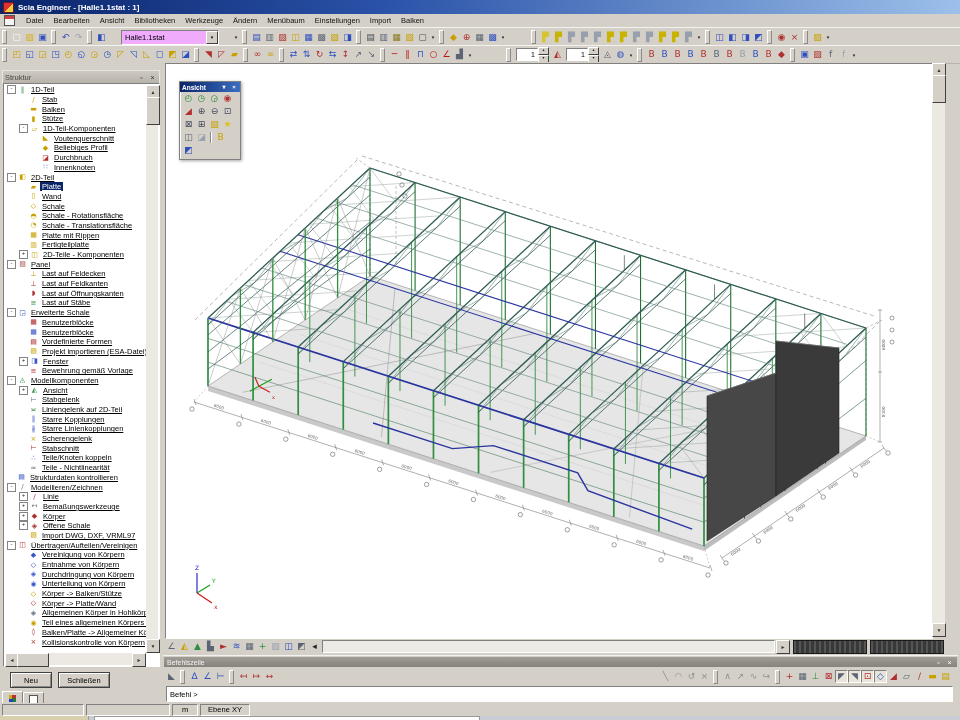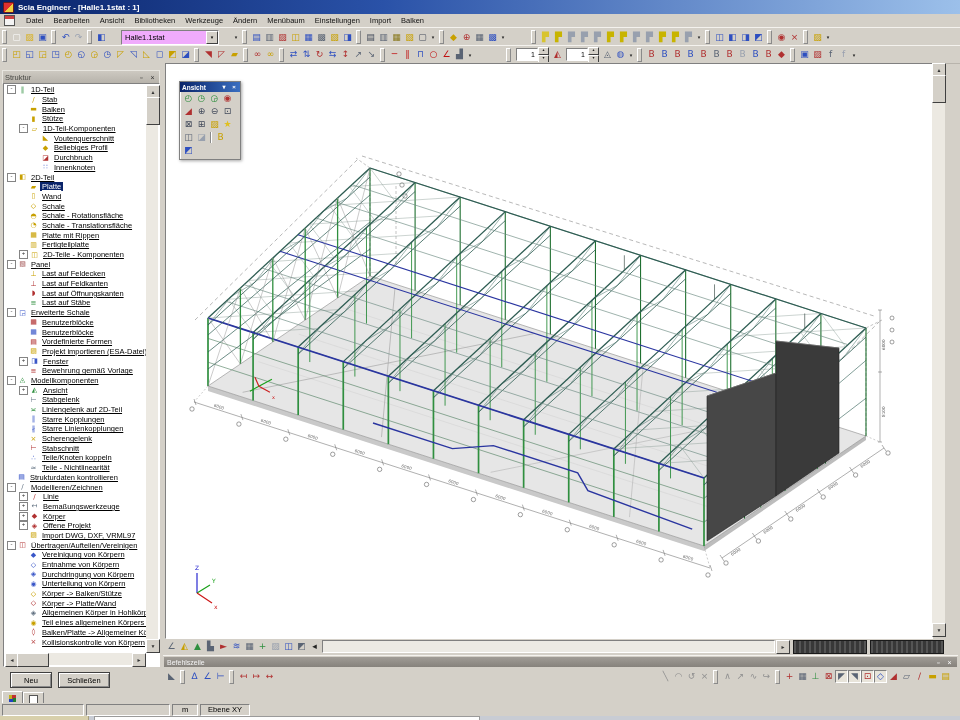--- a/index.html
+++ b/index.html
@@ -512,21 +512,21 @@
             <span class="tlabel">Bemaßungswerkzeuge</span>
           </div>
           <div class="trow" style="padding-left: 14px;">
             <span class="texp">+</span>
             <span class="tico" style="color: rgb(176, 48, 48);">◆</span>
             <span class="tlabel">Körper</span>
           </div>
           <div class="trow" style="padding-left: 14px;">
             <span class="texp">+</span>
             <span class="tico" style="color: rgb(176, 48, 48);">◈</span>
-            <span class="tlabel">Offene Projekt</span>
+            <span class="tlabel">Offene Schale</span>
           </div>
           <div class="trow" style="padding-left: 14px;">
             <span class="tspace"></span>
             <span class="tico" style="color: rgb(200, 160, 0);">▨</span>
             <span class="tlabel">Import DWG, DXF, VRML97</span>
           </div>
           <div class="trow" style="padding-left: 2px;">
             <span class="texp">-</span>
             <span class="tico" style="color: rgb(176, 48, 48);">◫</span>
             <span class="tlabel">Übertragen/Aufteilen/Vereinigen</span>
@@ -989,20 +989,23 @@
           <span class="icon13 pressed" style="color: rgb(90, 100, 116);">◥</span>
           <span class="icon13 pressed" style="color: rgb(176, 48, 48);">⊡</span>
           <span class="icon13 pressed" style="color: rgb(46, 79, 192);">◇</span>
           <span class="icon13" style="color: rgb(176, 48, 48);">◢</span>
           <span class="icon13" style="color: rgb(90, 100, 116);">▱</span>
           <span class="icon13" style="color: rgb(176, 48, 48);">∕</span>
           <span class="icon13" style="color: rgb(200, 160, 0);">▬</span>
           <span class="icon13" style="color: rgb(200, 160, 0);">▤</span>
         </div>
     </div>
+    <div class="cmdfield sunken">
+      <span>Befehl &gt;</span>
+    </div>
   </div>
 
   <div id="statusbar">
     <div class="scell w1"></div>
     <div class="scell w2"></div>
     <div class="scell wu">m</div>
     <div class="scell wp">Ebene XY</div>
   </div>
 
   <div id="sliver">

